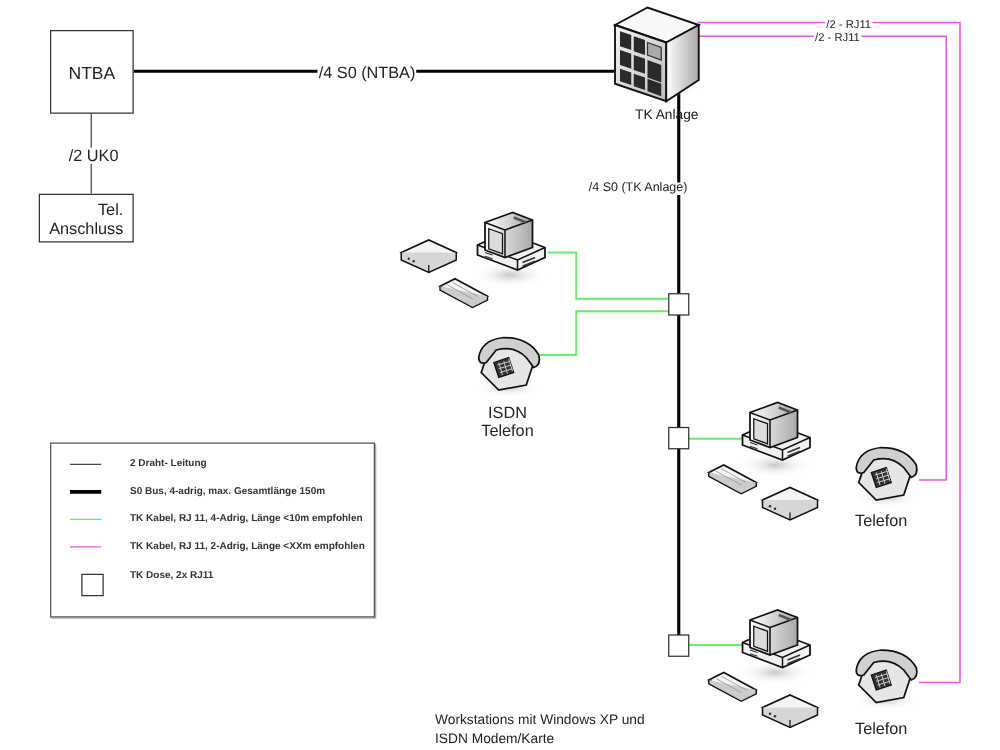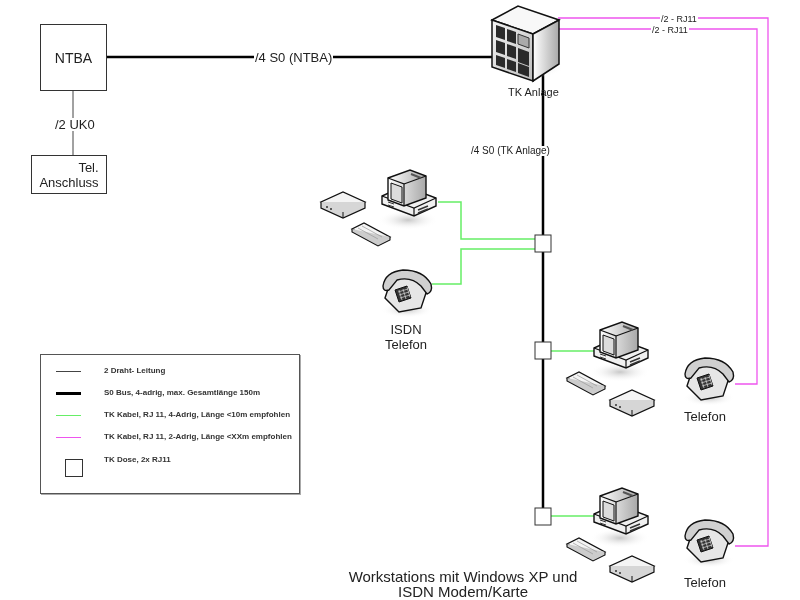--- a/index.html
+++ b/index.html
@@ -9,21 +9,21 @@
   .lbl { position:absolute; white-space:nowrap; background:#fff; line-height:1; }
   .lbl.ntba-bus { left:254px; top:51px; font-size:13px; padding:0 1px; }
   .lbl.uk0 { left:55px; top:118px; font-size:13px; }
   .lbl.tk-bus { left:471px; top:146px; font-size:10px; }
   .lbl.rj11a { left:660px; top:15px; font-size:9px; padding:0 1px; }
   .lbl.rj11b { left:651px; top:26px; font-size:9px; padding:0 1px; }
   .lbl.tk-name { left:508px; top:87px; font-size:11px; background:transparent; }
   .lbl.isdn { left:378px; top:323px; font-size:13px; text-align:center; width:56px; background:transparent; }
   .lbl.tel1 { left:684px; top:410px; font-size:13px; background:transparent; }
   .lbl.tel2 { left:684px; top:576px; font-size:13px; background:transparent; }
-  .lbl.ws { left:348px; top:569px; font-size:15px; text-align:center; width:230px; background:transparent; line-height:15px; }
+  .lbl.ws { left:348px; top:569px; font-size:11px; text-align:left; width:230px; background:transparent; line-height:15px; }
   .box { position:absolute; border:1px solid #333; background:#fff; display:flex;
          align-items:center; justify-content:center; text-align:center; }
   .box.ntba { left:40px; top:24px; width:65px; height:65px; font-size:14px; }
   .box.anschluss { left:31px; top:155px; width:74px; height:37px; font-size:13px; line-height:15px;text-align:right; }
   .legend { position:absolute; left:40px; top:354px; width:258px; height:138px;
             border:1px solid #555; box-shadow:1px 1px 0 #aaa; background:#fff; }
   .legend .row { position:absolute; left:0; height:14px; width:100%; }
   .legend .sw { position:absolute; left:15px; top:6px; width:25px; }
   .legend .txt { position:absolute; left:63px; top:1px; font-size:8px; color:#333; white-space:nowrap;font-weight:bold; }
   .legend .sq { position:absolute; left:24px; top:4px; width:16px; height:16px; border:1px solid #333; }

